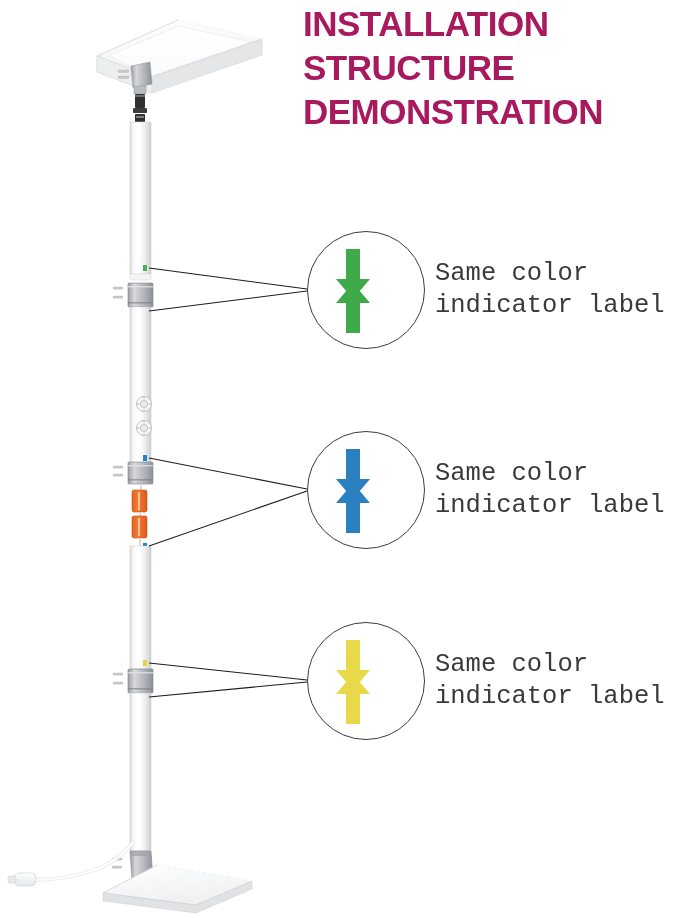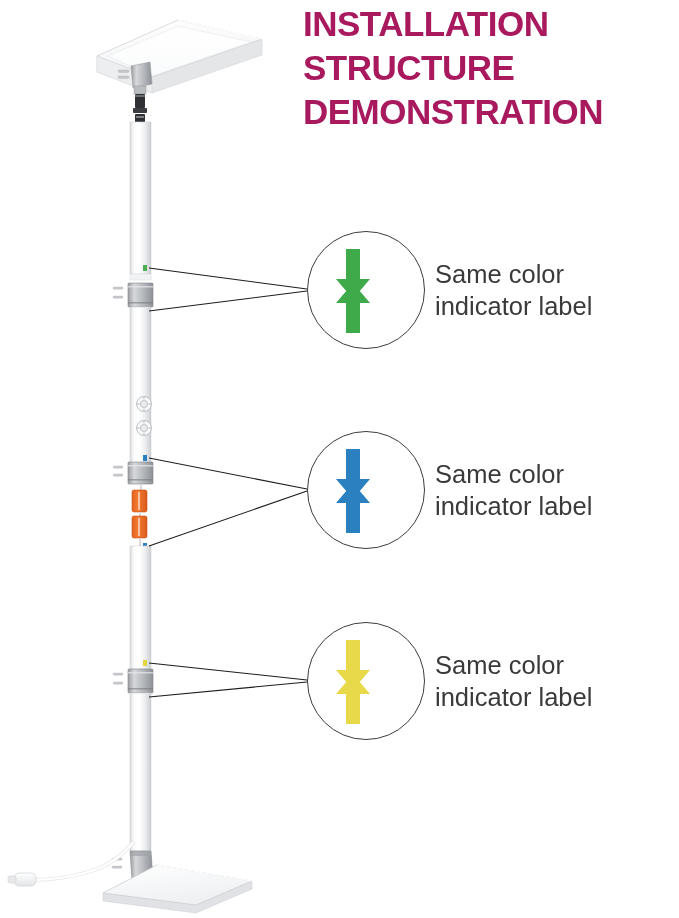--- a/index.html
+++ b/index.html
@@ -20,21 +20,21 @@
     font-weight:bold;
     font-size:35px;
     line-height:44px;
     letter-spacing:-0.5px;
     color:#a8195e;
     white-space:nowrap;
   }
   .title div{display:block;}
 
   
-  .callout{position:absolute;}
+  .callout{position:absolute;font-family:Liberation Mono, monospace;}
   .circle{
     position:absolute;
     width:118px;height:118px;
     border-radius:50%;
     border:1.2px solid #3c3c3c;
     background:#ffffff;
     box-sizing:border-box;
   }
   .arrows{
     position:absolute;

